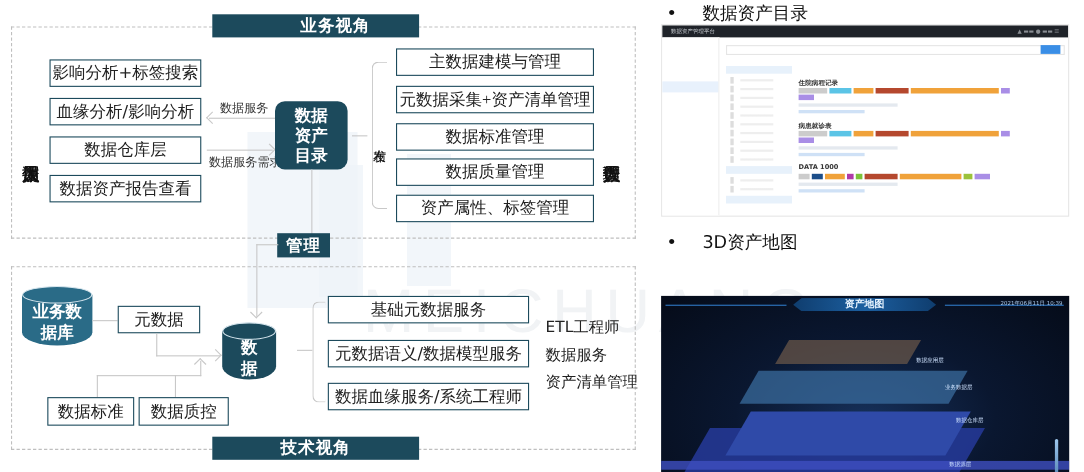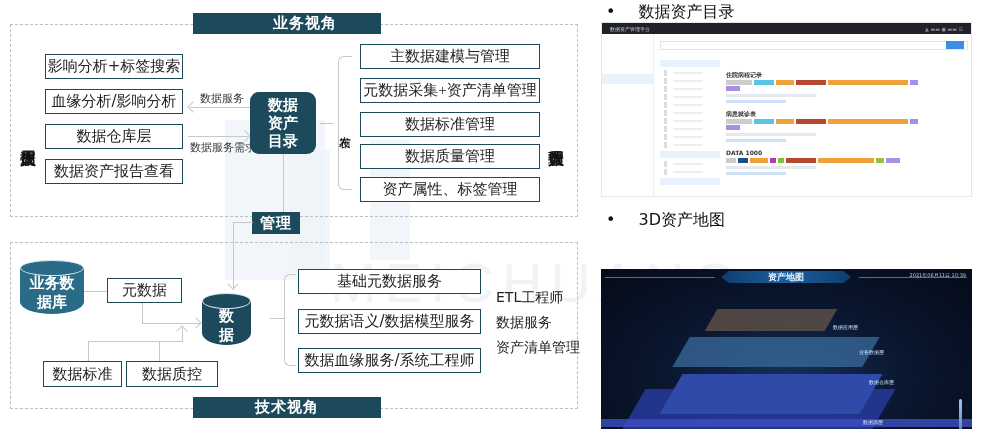--- a/index.html
+++ b/index.html
@@ -133,21 +133,21 @@
 <div class="line" style="left:142px;top:303px;width:1px;height:21px;"></div>
 <div class="line" style="left:142px;top:323px;width:58px;height:1px;"></div>
 <div class="abs" style="left:192px;top:319px;width:8px;height:8px;border-right:1px solid #c8c8c8;border-top:1px solid #c8c8c8;transform:rotate(45deg);"></div>
 <div class="line" style="left:88px;top:341px;width:1px;height:20px;"></div>
 <div class="line" style="left:88px;top:341px;width:95px;height:1px;"></div>
 <div class="line" style="left:159px;top:341px;width:1px;height:20px;"></div>
 <div class="line" style="left:182px;top:328px;width:1px;height:14px;"></div>
 <div class="abs" style="left:178px;top:327px;width:8px;height:8px;border-left:1px solid #c8c8c8;border-top:1px solid #c8c8c8;transform:rotate(45deg);"></div>
 
 <div class="obox" style="left:43px;top:361px;width:79px;height:26px;">数据标准</div>
-<div class="obox" style="left:126px;top:361px;width:92px;height:26px;">数据质控</div>
+<div class="obox" style="left:126px;top:361px;width:82px;height:26px;">数据质控</div>
 
 <div class="cyl" style="left:202px;top:293px;width:49px;height:52px;">
   <div class="body" style="top:8px;height:44px;background:#1c4a5c;"></div>
   <div class="top" style="top:0;height:16px;background:#1c4a5c;border:1px solid #d7e6ee;"></div>
   <div class="lbl" style="top:14px;padding:0 14px;">数据资产</div>
 </div>
 
 <div class="line" style="left:270px;top:318px;width:14px;height:1px;"></div>
 <div class="abs" style="left:284px;top:274px;width:12px;height:92px;border:1px solid #c8c8c8;border-right:none;border-radius:6px 0 0 6px;"></div>
 

